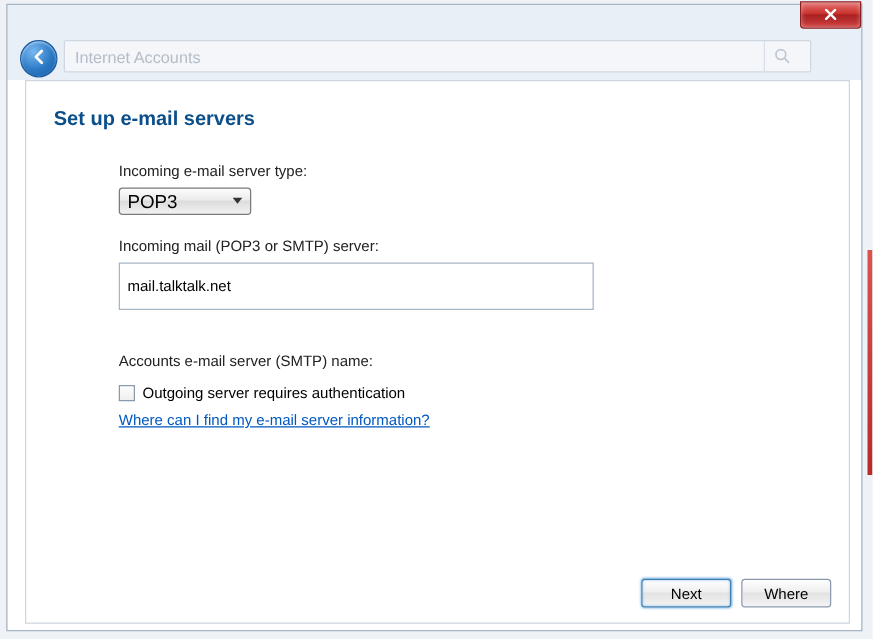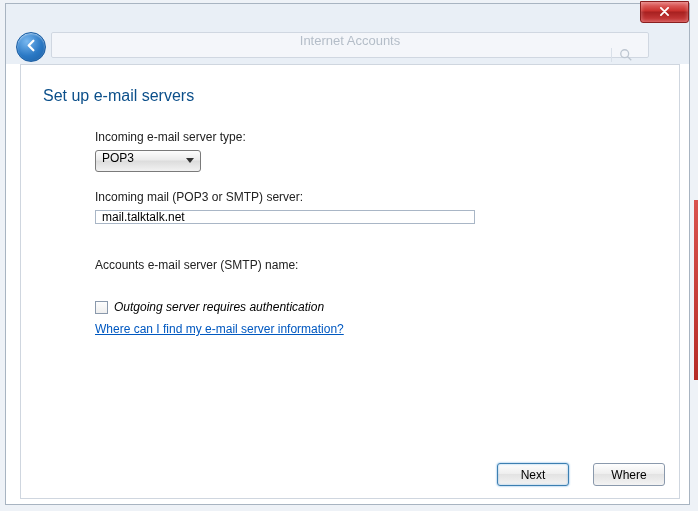--- a/index.html
+++ b/index.html
@@ -74,21 +74,20 @@
     border: 1px solid #bcc5d1;
     background: #fdfdfe;
     border-radius: 2px;
     display:flex;
     align-items:center;
     padding:0 8px;
     box-sizing:border-box;
     color:#8a95a3;
     font-size:13px;
     opacity:0.55;
-    flex-direction:column;
   }
    .address-bar .divider {
     margin-left:auto;
     width:28px;
     height:24px;
     border-left:1px solid #cdd5df;
     display:flex;
     align-items:center;
     justify-content:center;
     color:#8a95a3;
@@ -105,21 +104,21 @@
     border: 1px solid #cfd6df;
     box-sizing: border-box;
   }
 
   .heading {
     position: absolute;
     left: 22px;
     top: 22px;
     font-size: 16px;
     color: #0b4f8a;
-    font-weight: 400;
+    font-weight: 700;
   }
 
   .form-area {
     position: absolute;
     left: 74px;
     top: 65px;
     width: 420px;
   }
 
   .label {
@@ -128,60 +127,59 @@
     font-size: 12px;
   }
 
   .combo {
     width: 106px;
     height: 22px;
     border: 1px solid #7a7a7a;
     background: linear-gradient(to bottom, #fdfdfd 0%, #ebebeb 45%, #dcdcdc 50%, #f2f2f2 100%);
     border-radius: 3px;
     display: flex;
-    align-items: flex-start;
+    align-items: center;
     padding: 0 6px;
     box-sizing: border-box;
-    font-size: 12px;
+    font-size: 15px;
     color: #000;
     cursor: pointer;
     position:relative;
   }
   .combo .arrow {
     position:absolute;
     right:6px;
     top:50%;
     transform:translateY(-50%);
   }
   .combo .arrow svg{width:8px;height:6px;display:block;}
 
   .text-input {
     width: 380px;
-    height: 14px;
+    height: 38px;
     border: 1px solid #a9b6c6;
     padding: 2px 6px;
     box-sizing: border-box;
     font-size: 12px;
     font-family: inherit;
     color: #000;
     outline: none;
   }
   .text-input.focused {
     border-color: #6fa9e0;
   }
 
   .spacer-sm{height:18px;}
   .spacer-md{height:34px;}
 
   .checkbox-row {
     display: flex;
     align-items: center;
     gap: 6px;
-    margin-top: 28px;
-    font-style: italic;
+    margin-top: 11px;
   }
   .checkbox {
     width: 13px;
     height: 13px;
     border: 1px solid #8a99ac;
     background: linear-gradient(to bottom,#fdfdfd,#efefef);
     box-sizing: border-box;
     cursor:pointer;
   }
 
@@ -193,21 +191,21 @@
     cursor: pointer;
     font-size: 12px;
   }
 
   
   .btn-row {
     position: absolute;
     right: 14px;
     bottom: 12px;
     display: flex;
-    gap: 24px;
+    gap: 8px;
   }
   .btn {
     min-width: 72px;
     height: 23px;
     border: 1px solid #8a99ac;
     background: linear-gradient(to bottom,#fefefe 0%, #efefef 45%, #e3e3e3 50%, #f3f3f3 100%);
     border-radius: 3px;
     font-size: 12px;
     font-family: inherit;
     color: #000;

